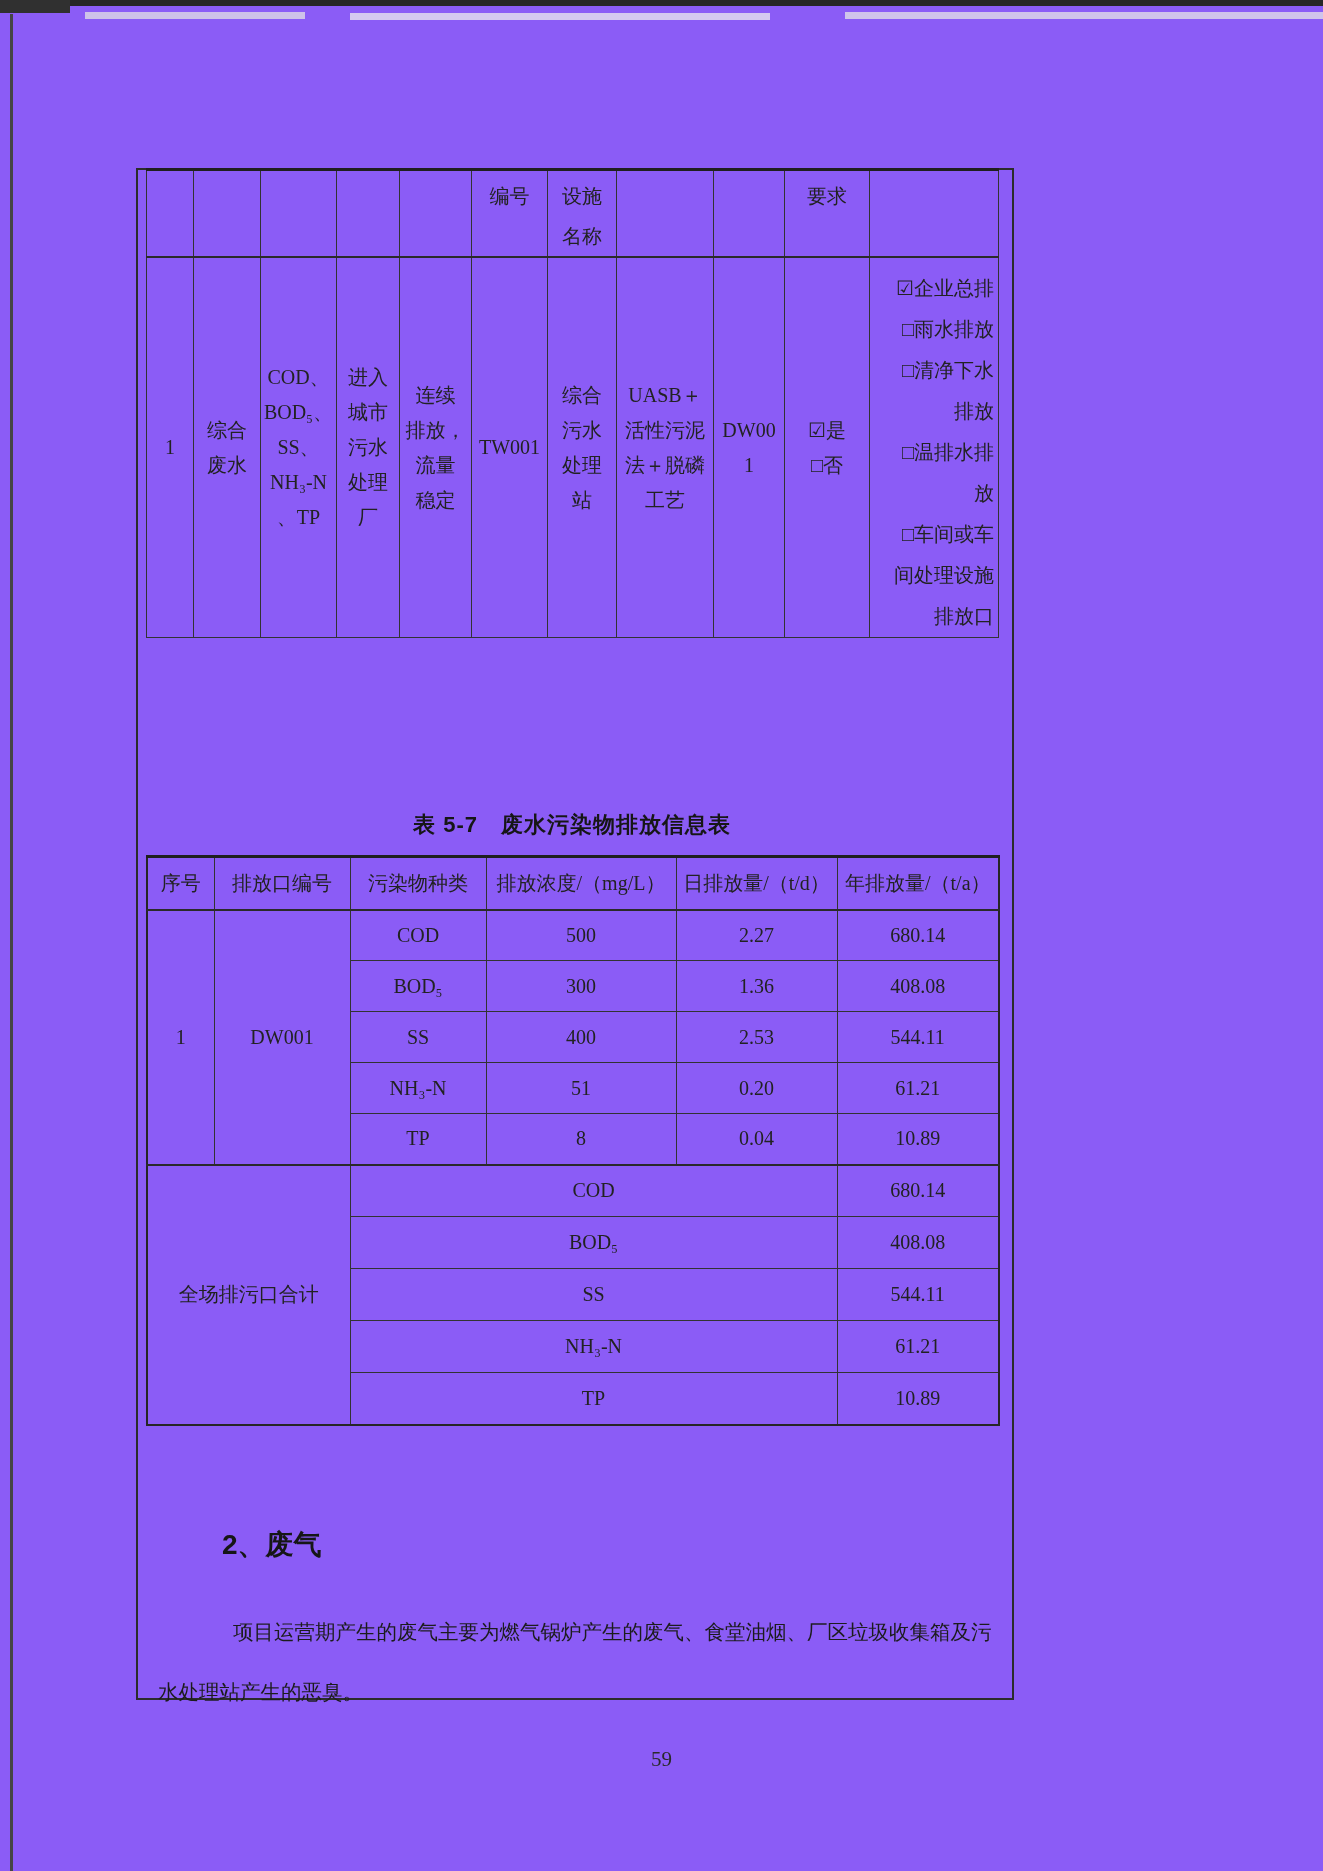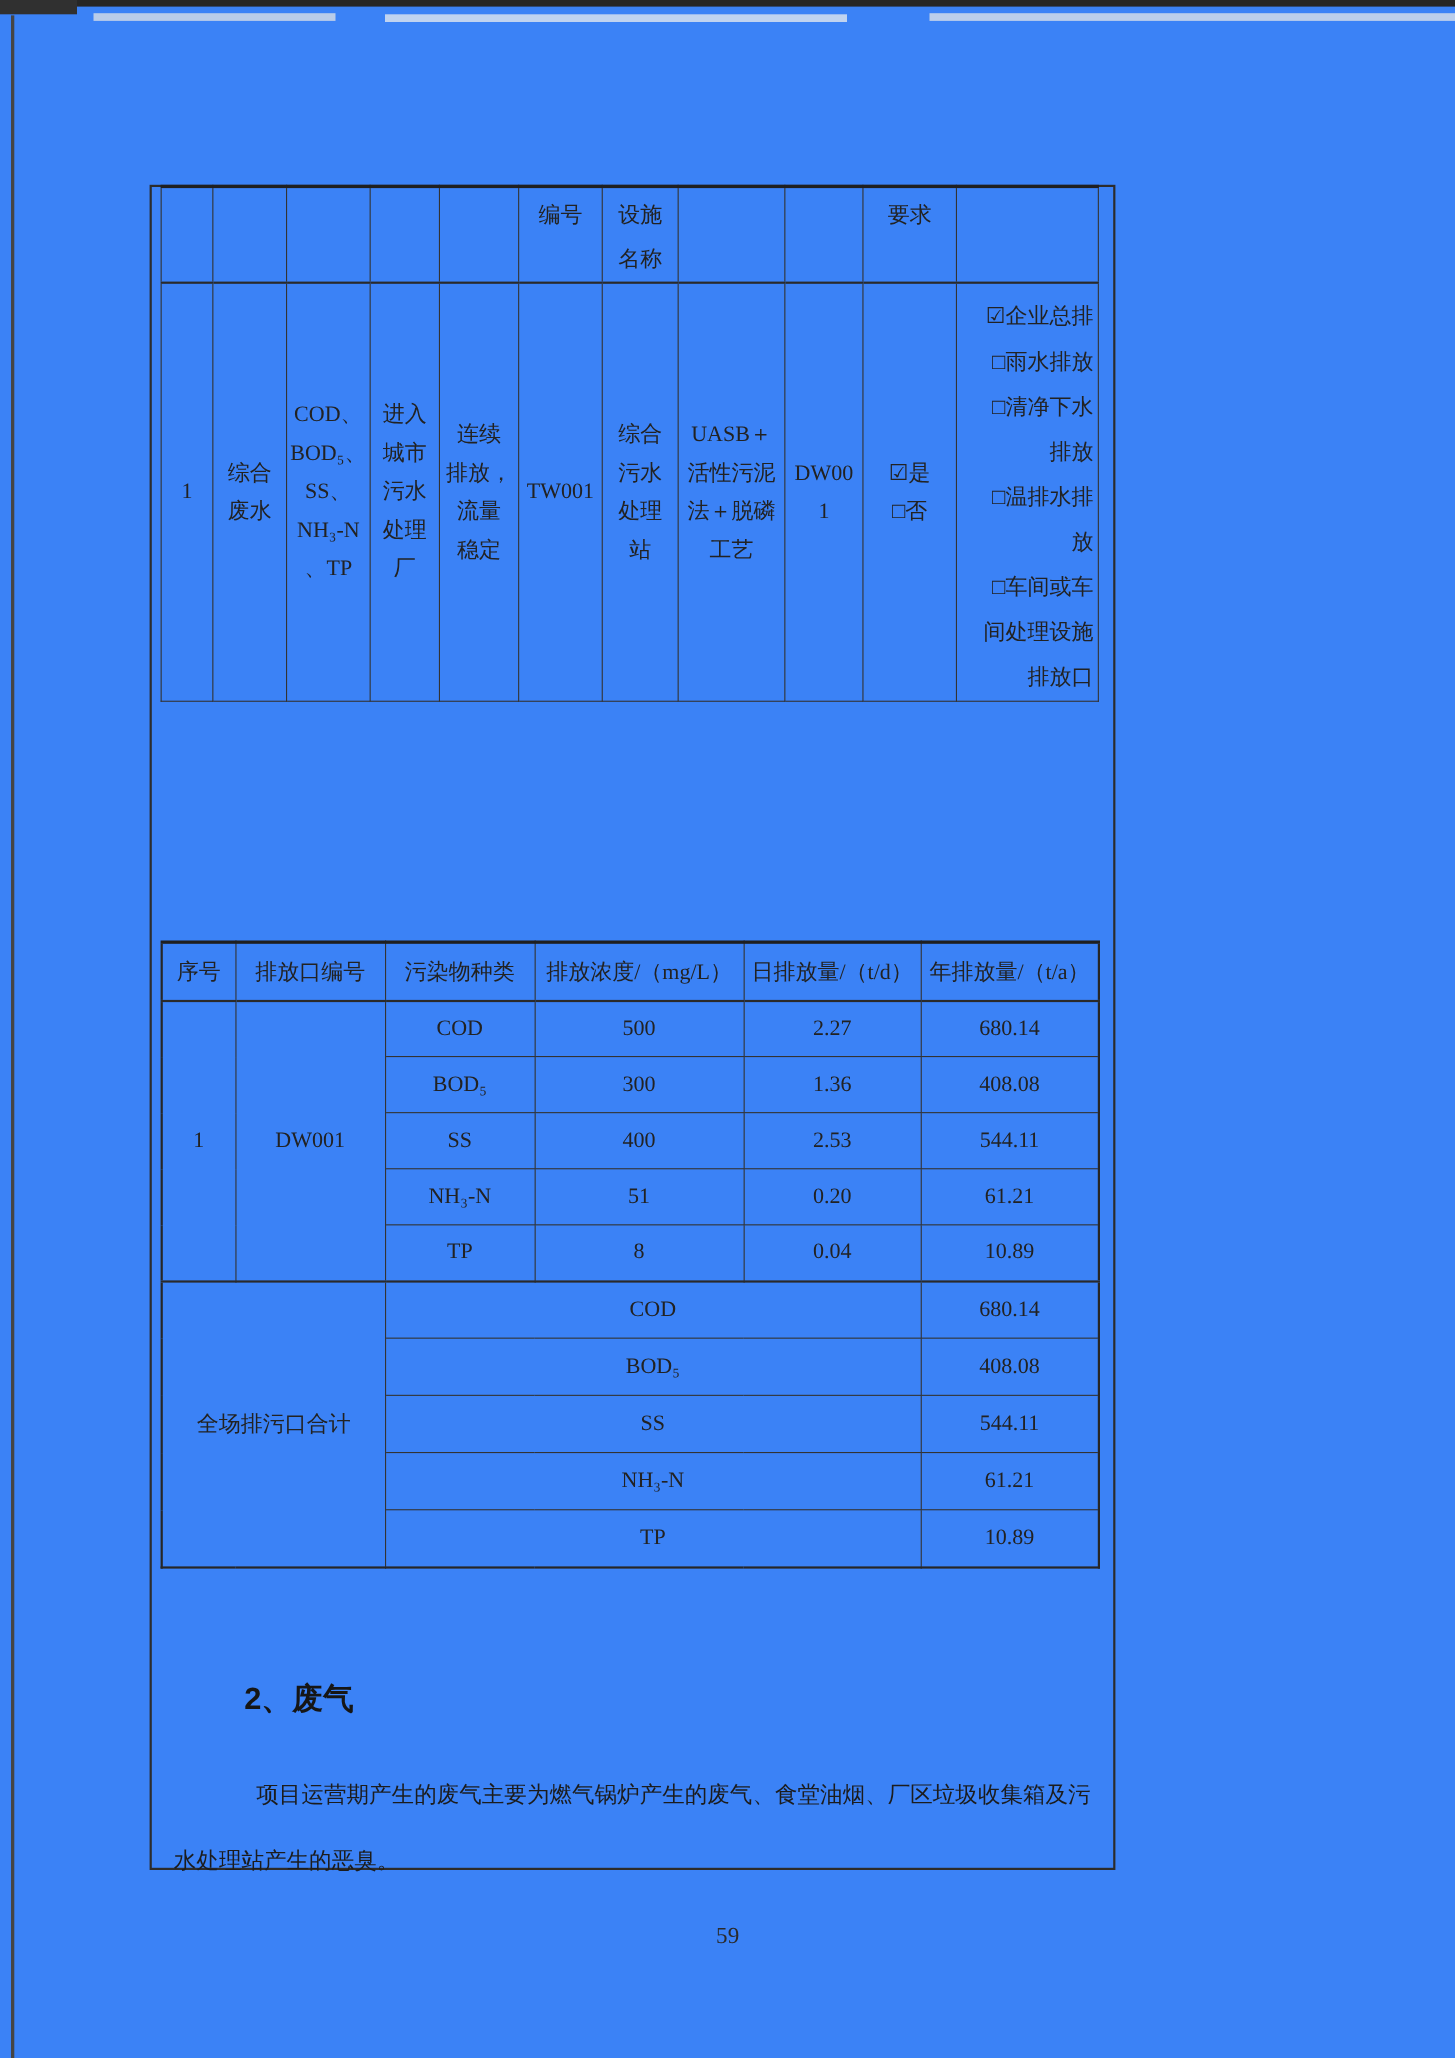--- a/index.html
+++ b/index.html
@@ -1,18 +1,18 @@
 <!DOCTYPE html>
 <html><head>
 <meta charset="utf-8">
 <style>
   html,body { margin:0; padding:0; background:#ffffff; }
   .page {
     position:relative; width:1323px; height:1871px;
-    background:#3b82f6; overflow:hidden;
+    background:#8b5cf6; overflow:hidden;
     font-family:"Liberation Serif","DejaVu Serif",serif;
     color:#1e1e1e;
   }
 
   
   .scan-top    { position:absolute; top:0; left:0; width:1323px; height:6px; background:#262626; }
   .scan-top-l  { position:absolute; top:0; left:0; width:70px; height:13px; background:#303030; }
   .smudge      { position:absolute; height:7px; opacity:.75; }
   .sm1 { top:12px; left:85px;  width:220px; background:#e4e4e4; }
   .sm2 { top:13px; left:350px; width:420px; background:#ededed; }
@@ -156,20 +156,21 @@
 排放
 □温排水排
 放
 □车间或车
 间处理设施
 排放口</td>
     </tr>
   </tbody>
     </table>
 
+  <div class="title57">表 5-7　废水污染物排放信息表</div>
 
   <table class="t57">
     <colgroup>
       <col style="width:67px">
         <col style="width:136px">
         <col style="width:136px">
       <col style="width:190px">
         <col style="width:161px">
         <col style="width:162px">
     </colgroup>

